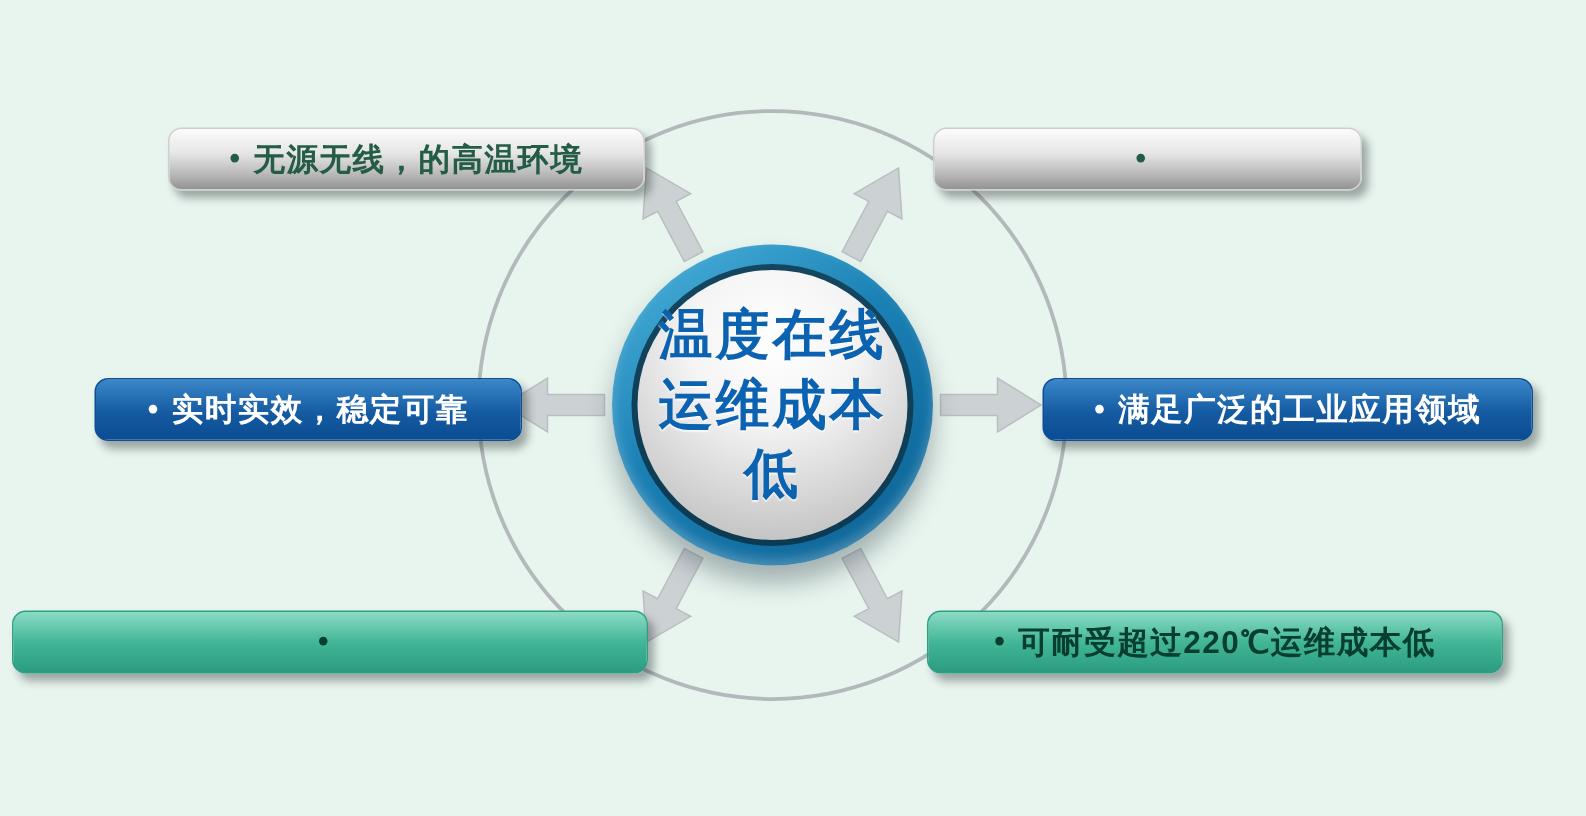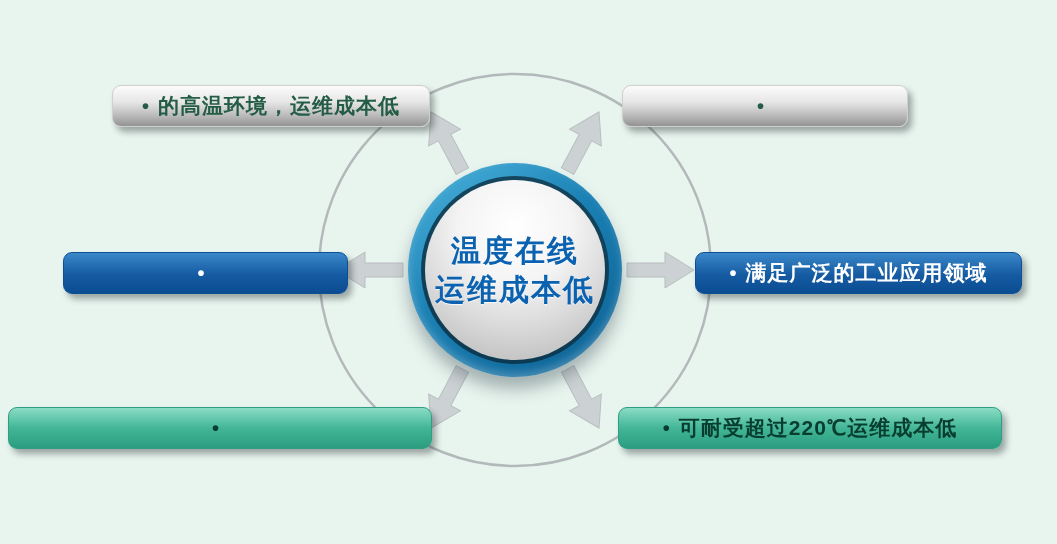--- a/index.html
+++ b/index.html
@@ -44,21 +44,21 @@
   .center-dark-ring{
     position:absolute;inset:13px;border-radius:50%;
     background:linear-gradient(180deg,#14465f 0%,#0c3a52 100%);
   }
   .center-sphere{
     position:absolute;inset:17px;border-radius:50%;
     background:radial-gradient(circle at 50% 26%,#ffffff 0%,#f4f4f4 35%,#d7d7d7 65%,#b3b3b3 100%);
     display:flex;align-items:center;justify-content:center;text-align:center;
   }
   .center-text{
-    color:#0b62b0;font-weight:bold;font-size:30px;line-height:1.3;letter-spacing:2px;
+    color:#0b62b0;font-weight:bold;font-size:36px;line-height:1.3;letter-spacing:2px;
     text-shadow:0 1px 1px rgba(255,255,255,.8);
   }
 </style>
 </head>
 <body>
 
 <div class="canvas">
 
   <svg class="layer-svg" viewBox="0 0 1057 544">
     <circle cx="515" cy="270" r="196" fill="none" stroke="#b3b8ba" stroke-width="2.5"></circle>
@@ -80,29 +80,30 @@
         <path d="M627 263 L665 263 L665 252 L694 270 L665 288 L665 277 L627 277 Z"></path>
       </g>
       <g transform="rotate(118 515 270)">
         <path d="M627 263 L665 263 L665 252 L694 270 L665 288 L665 277 L627 277 Z"></path>
       </g>
     </g>
   </svg>
 
   <div class="fbox fbox-gray box-top-left">
     <span class="bullet">•</span>
-    <span>的高温环境，运维成本低</span>
+    <span>无源无线，的高温环境</span>
   </div>
 
   <div class="fbox fbox-gray box-top-right">
     <span class="bullet">•</span>
   </div>
 
   <div class="fbox fbox-blue box-mid-left">
     <span class="bullet">•</span>
+    <span>实时实效，稳定可靠</span>
   </div>
 
   <div class="fbox fbox-blue box-mid-right">
     <span class="bullet">•</span>
     <span>满足广泛的工业应用领域</span>
   </div>
 
   <div class="fbox fbox-teal box-bottom-left">
     <span class="bullet">•</span>
   </div>

